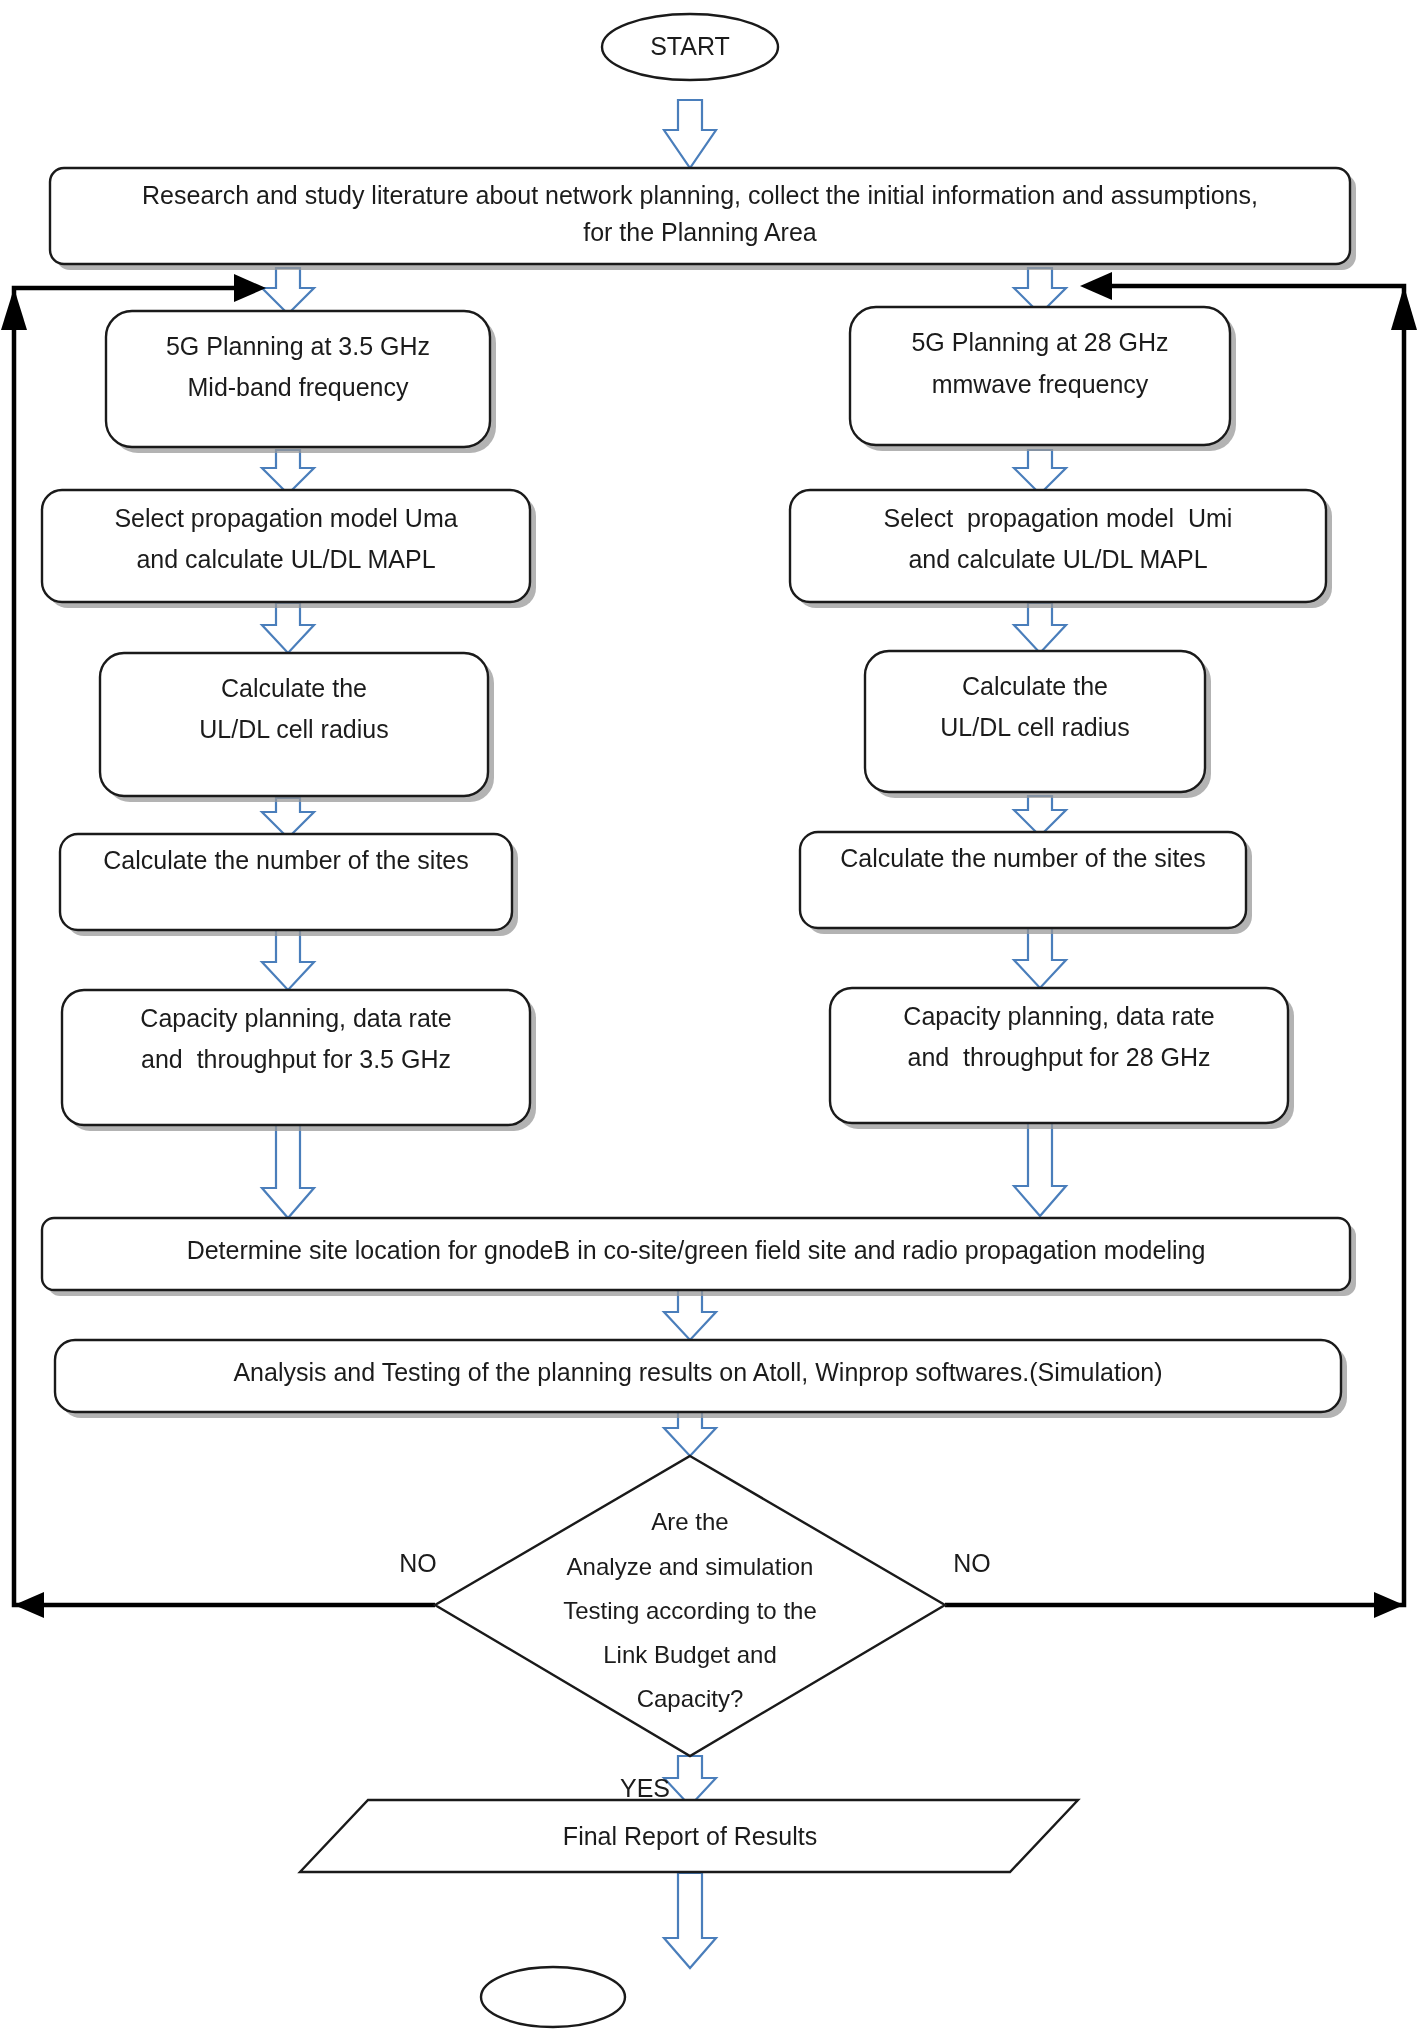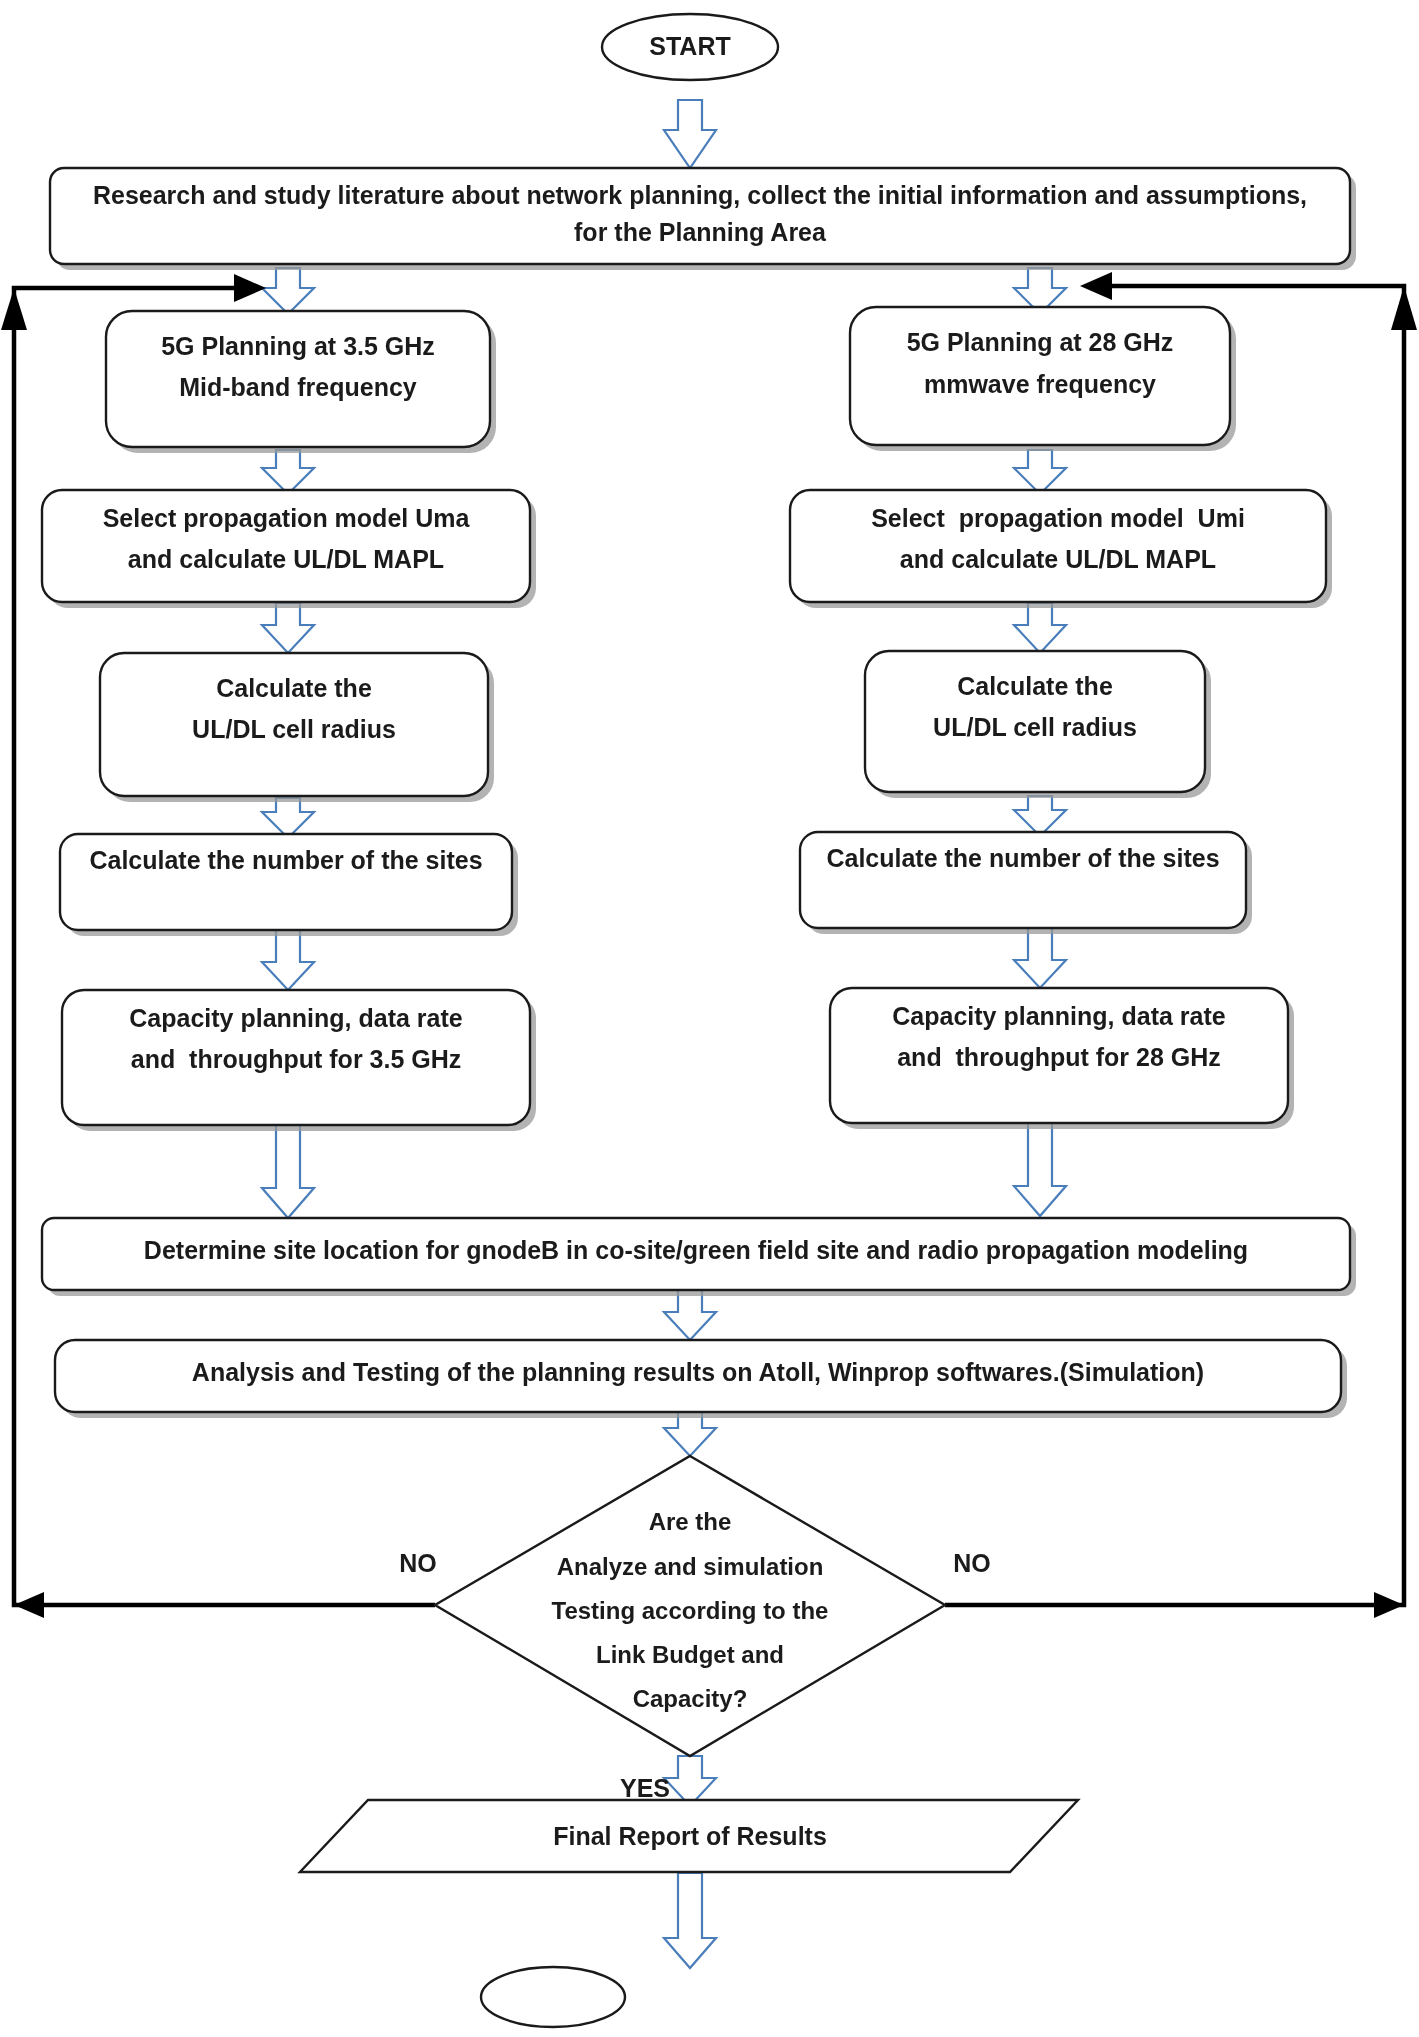--- a/index.html
+++ b/index.html
@@ -10,21 +10,20 @@
   body {
     width: 1419px;
     height: 2037px;
     font-family: "Liberation Sans", sans-serif;
     overflow: hidden;
   }
   #flowchart-root {
     position: relative;
     width: 1419px;
     height: 2037px;
-    font-weight: bold;
   }
   svg.chart-svg {
     display: block;
     width: 1419px;
     height: 2037px;
   }
   .node-shape {
     fill: #ffffff;
     stroke: #1a1a1a;
     stroke-width: 2.4;

